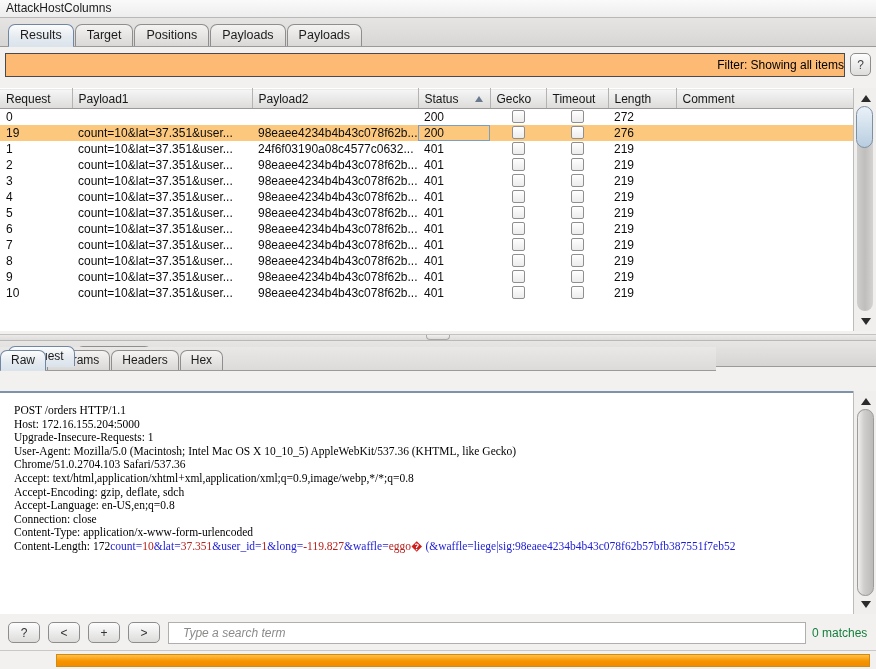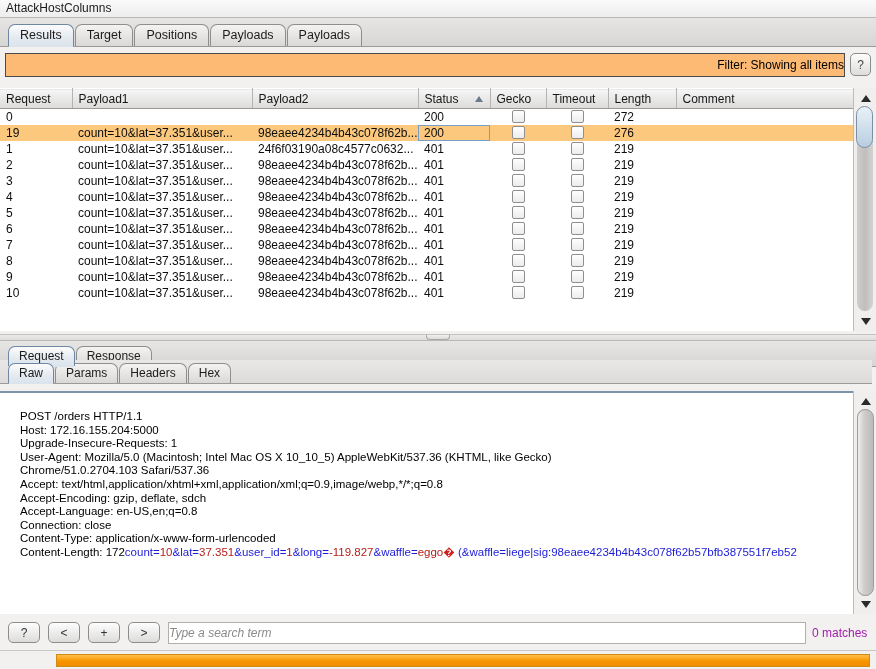--- a/index.html
+++ b/index.html
@@ -187,42 +187,42 @@
 
   
   .reqtabs{
     position:absolute; left:0; top:341px; width:876px; height:26px;
     background:linear-gradient(to bottom,#e7e6e5,#d6d5d4);
     border-bottom:1px solid #9a9a9a;
     display:flex; align-items:flex-end; padding-left:8px;
     box-sizing:border-box;
   }
   .subtabs{
-    position:absolute; left:0; top:360px; width:872px; height:24px;
+    position:absolute; left:0; top:347px; width:716px; height:24px;
     background:linear-gradient(to bottom,#e9e8e7,#dcdbda);
     border-bottom:1px solid #9a9a9a;
-    display:flex; align-items:flex-end; padding-left:8px;
+    display:flex; align-items:flex-end; 
     box-sizing:border-box;
   }
   .tab.sm{ height:20px; line-height:19px; padding:0 10px; font-size:12px; }
 
   
   .rawwrap{
     position:absolute; left:0; top:391px; width:876px; height:223px;
     background:#ffffff;
     box-sizing:border-box;
     overflow:hidden;
   }
   .rawtopline{
     position:absolute; left:0; top:0; width:853px; height:2px;
     background:#7d93ab;
   }
   pre.raw{
-    margin:16px; padding:3px 18px 0 4px;
-    font-family:Liberation Sans, sans-serif;
+    margin:10px; padding:3px 18px 0 4px;
+    font-family:Liberation Serif, serif;
     font-size:11.5px;
     line-height:13.6px;
     white-space:pre;
     color:#000;
   }
   .bodyline{ margin-top:13.6px; }
   .pname{ color:#1c1cd6; }
   .pval{ color:#b5201c; }
   .psep{ color:#1c1cd6; }
   .badchar{ color:#cf1f1c; }
@@ -253,26 +253,26 @@
     position:absolute; top:8px; width:32px; height:21px;
     border:1px solid #8d8d8d; border-radius:5px;
     background:linear-gradient(to bottom,#fdfdfd,#dddcdb);
     display:flex;align-items:center;justify-content:center;
     font-size:12px; color:#333; box-sizing:border-box; cursor:default;
   }
   .searchinput{
     position:absolute; left:168px; top:8px; width:638px; height:22px;
     border:1px solid #b0afae; background:#fff;
     box-sizing:border-box;
-    display:flex; align-items:center; padding-left:0;
+    display:flex; align-items:center; padding-left:14px;
     font-size:12px; font-style:italic; color:#8b8a89;
   }
   .matches{
     position:absolute; left:812px; top:8px; height:22px;
-    display:flex;align-items:center; font-size:12px; color:#a21caf;
+    display:flex;align-items:center; font-size:12px; color:#15803d;
   }
 
   
   .statusbar{
     position:absolute; left:0; top:650px; width:876px; height:19px;
     background:#f2f1f0;
     border-top:1px solid #c9c8c7;
     box-sizing:border-box;
     display:flex; align-items:center;
   }

